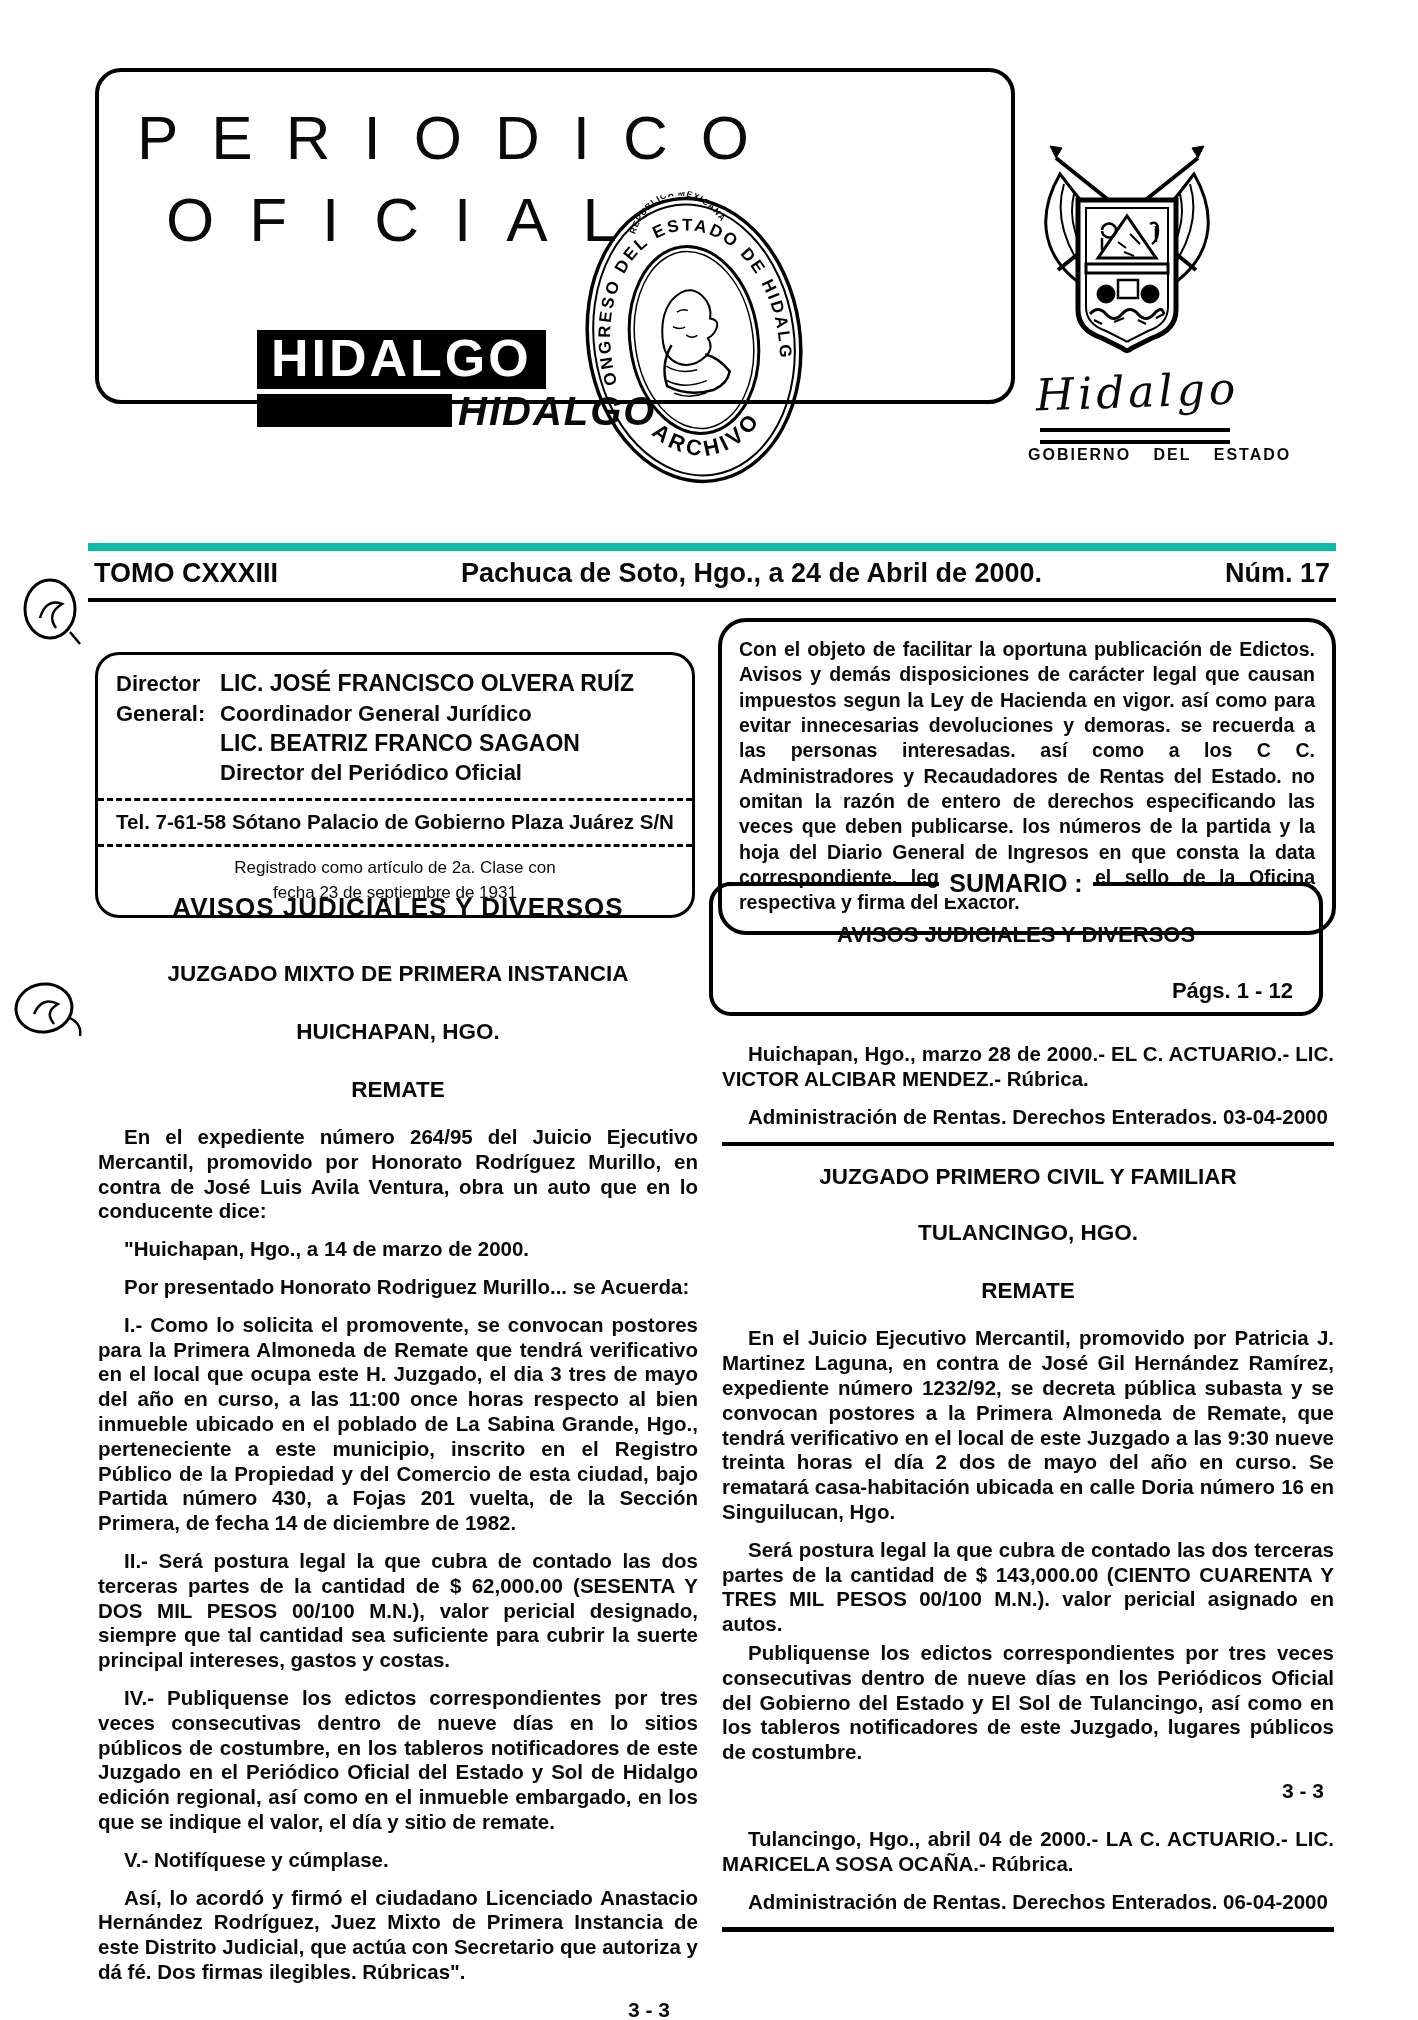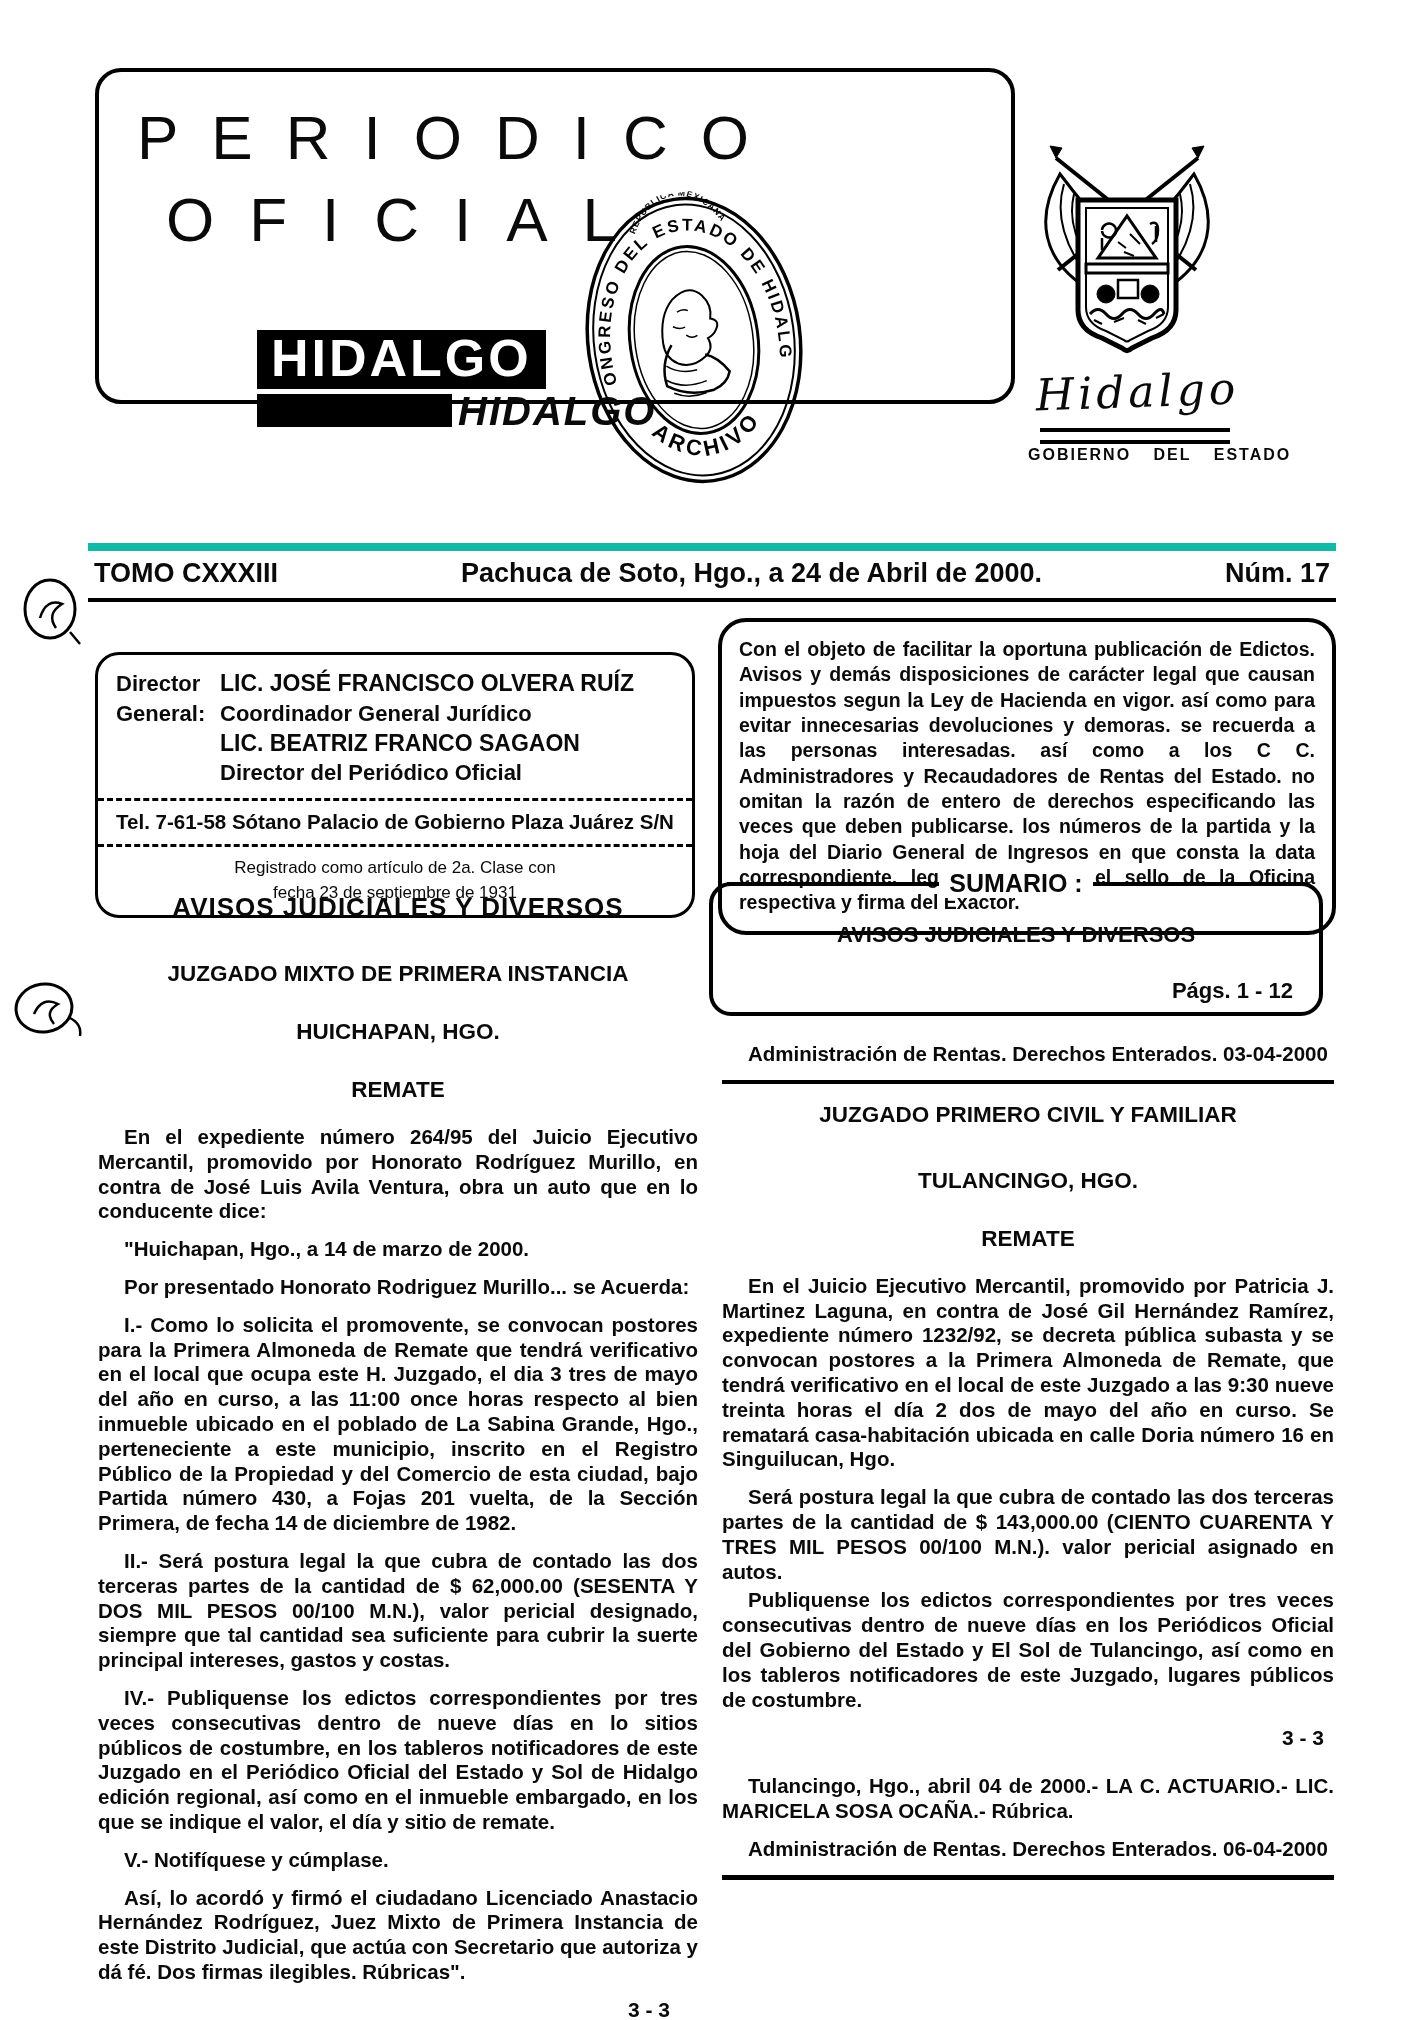--- a/index.html
+++ b/index.html
@@ -72,21 +72,21 @@
   .h-main{text-align:center;font-size:26px;font-weight:bold;letter-spacing:1px;margin:0 0 38px;}
   .h-court{text-align:center;font-size:22.5px;font-weight:bold;margin:0 0 32px;}
   .h-city{text-align:center;font-size:22.5px;font-weight:bold;margin:0 0 32px;}
   .h-type{text-align:center;font-size:22.5px;font-weight:bold;margin:0 0 22px;}
   .colL p.body, .colR p.body{margin:0 0 13px;font-size:20.5px;font-weight:bold;line-height:1.21;
        text-align:justify;text-indent:26px;}
   .pagemark{text-align:right;font-size:21px;font-weight:bold;padding-right:28px;margin:4px 0 10px;}
   .pagemarkR{text-align:right;font-size:21px;font-weight:bold;padding-right:10px;margin:14px 0 24px;}
   .rule{border-top:4px solid #000;margin:4px 0 18px;}
   .ruleEnd{border-top:5px solid #000;margin:10px 0 0;}
-  .colR .h-court{margin:2px 0 40px;}
+  .colR .h-court{margin:2px 0 30px;}
 
   
   .mark{position:absolute;}
 </style>
 </head>
 <body>
 
 <div class="page">
 
   <div class="masthead">
@@ -223,20 +223,21 @@
     <p class="body">Por presentado Honorato Rodriguez Murillo... se Acuerda:</p>
     <p class="body">I.- Como lo solicita el promovente, se convocan postores para la Primera Almoneda de Remate que tendrá verificativo en el local que ocupa este H. Juzgado, el dia 3 tres de mayo del año en curso, a las 11:00 once horas respecto al bien inmueble ubicado en el poblado de La Sabina Grande, Hgo., perteneciente a este municipio, inscrito en el Registro Público de la Propiedad y del Comercio de esta ciudad, bajo Partida número 430, a Fojas 201 vuelta, de la Sección Primera, de fecha 14 de diciembre de 1982.</p>
     <p class="body">II.- Será postura legal la que cubra de contado las dos terceras partes de la cantidad de $ 62,000.00 (SESENTA Y DOS MIL PESOS 00/100 M.N.), valor pericial designado, siempre que tal cantidad sea suficiente para cubrir la suerte principal intereses, gastos y costas.</p>
     <p class="body">IV.- Publiquense los edictos correspondientes por tres veces consecutivas dentro de nueve días en lo sitios públicos de costumbre, en los tableros notificadores de este Juzgado en el Periódico Oficial del Estado y Sol de Hidalgo edición regional, así como en el inmueble embargado, en los que se indique el valor, el día y sitio de remate.</p>
     <p class="body">V.- Notifíquese y cúmplase.</p>
     <p class="body">Así, lo acordó y firmó el ciudadano Licenciado Anastacio Hernández Rodríguez, Juez Mixto de Primera Instancia de este Distrito Judicial, que actúa con Secretario que autoriza y dá fé. Dos firmas ilegibles. Rúbricas".</p>
     <div class="pagemark">3 - 3</div>
   </div>
 
   <div class="colR">
+    <p class="body">Huichapan, Hgo., marzo 28 de 2000.- EL C. ACTUARIO.- LIC. VICTOR ALCIBAR MENDEZ.- Rúbrica.</p>
     <p class="body">Administración de Rentas. Derechos Enterados. 03-04-2000</p>
     <div class="rule"></div>
     <div class="h-court">JUZGADO PRIMERO CIVIL Y FAMILIAR</div>
     <div class="h-city">TULANCINGO, HGO.</div>
     <div class="h-type">REMATE</div>
     <p class="body">En el Juicio Ejecutivo Mercantil, promovido por Patricia J. Martinez Laguna, en contra de José Gil Hernández Ramírez, expediente número 1232/92, se decreta pública subasta y se convocan postores a la Primera Almoneda de Remate, que tendrá verificativo en el local de este Juzgado a las 9:30 nueve treinta horas el día 2 dos de mayo del año en curso. Se rematará casa-habitación ubicada en calle Doria número 16 en Singuilucan, Hgo.</p>
     <p class="body" style="margin-bottom:4px;">Será postura legal la que cubra de contado las dos terceras partes de la cantidad de $ 143,000.00 (CIENTO CUARENTA Y TRES MIL PESOS 00/100 M.N.). valor pericial asignado en autos.</p>
     <p class="body">Publiquense los edictos correspondientes por tres veces consecutivas dentro de nueve días en los Periódicos Oficial del Gobierno del Estado y El Sol de Tulancingo, así como en los tableros notificadores de este Juzgado, lugares públicos de costumbre.</p>
     <div class="pagemarkR">3 - 3</div>
     <p class="body">Tulancingo, Hgo., abril 04 de 2000.- LA C. ACTUARIO.- LIC. MARICELA SOSA OCAÑA.- Rúbrica.</p>

